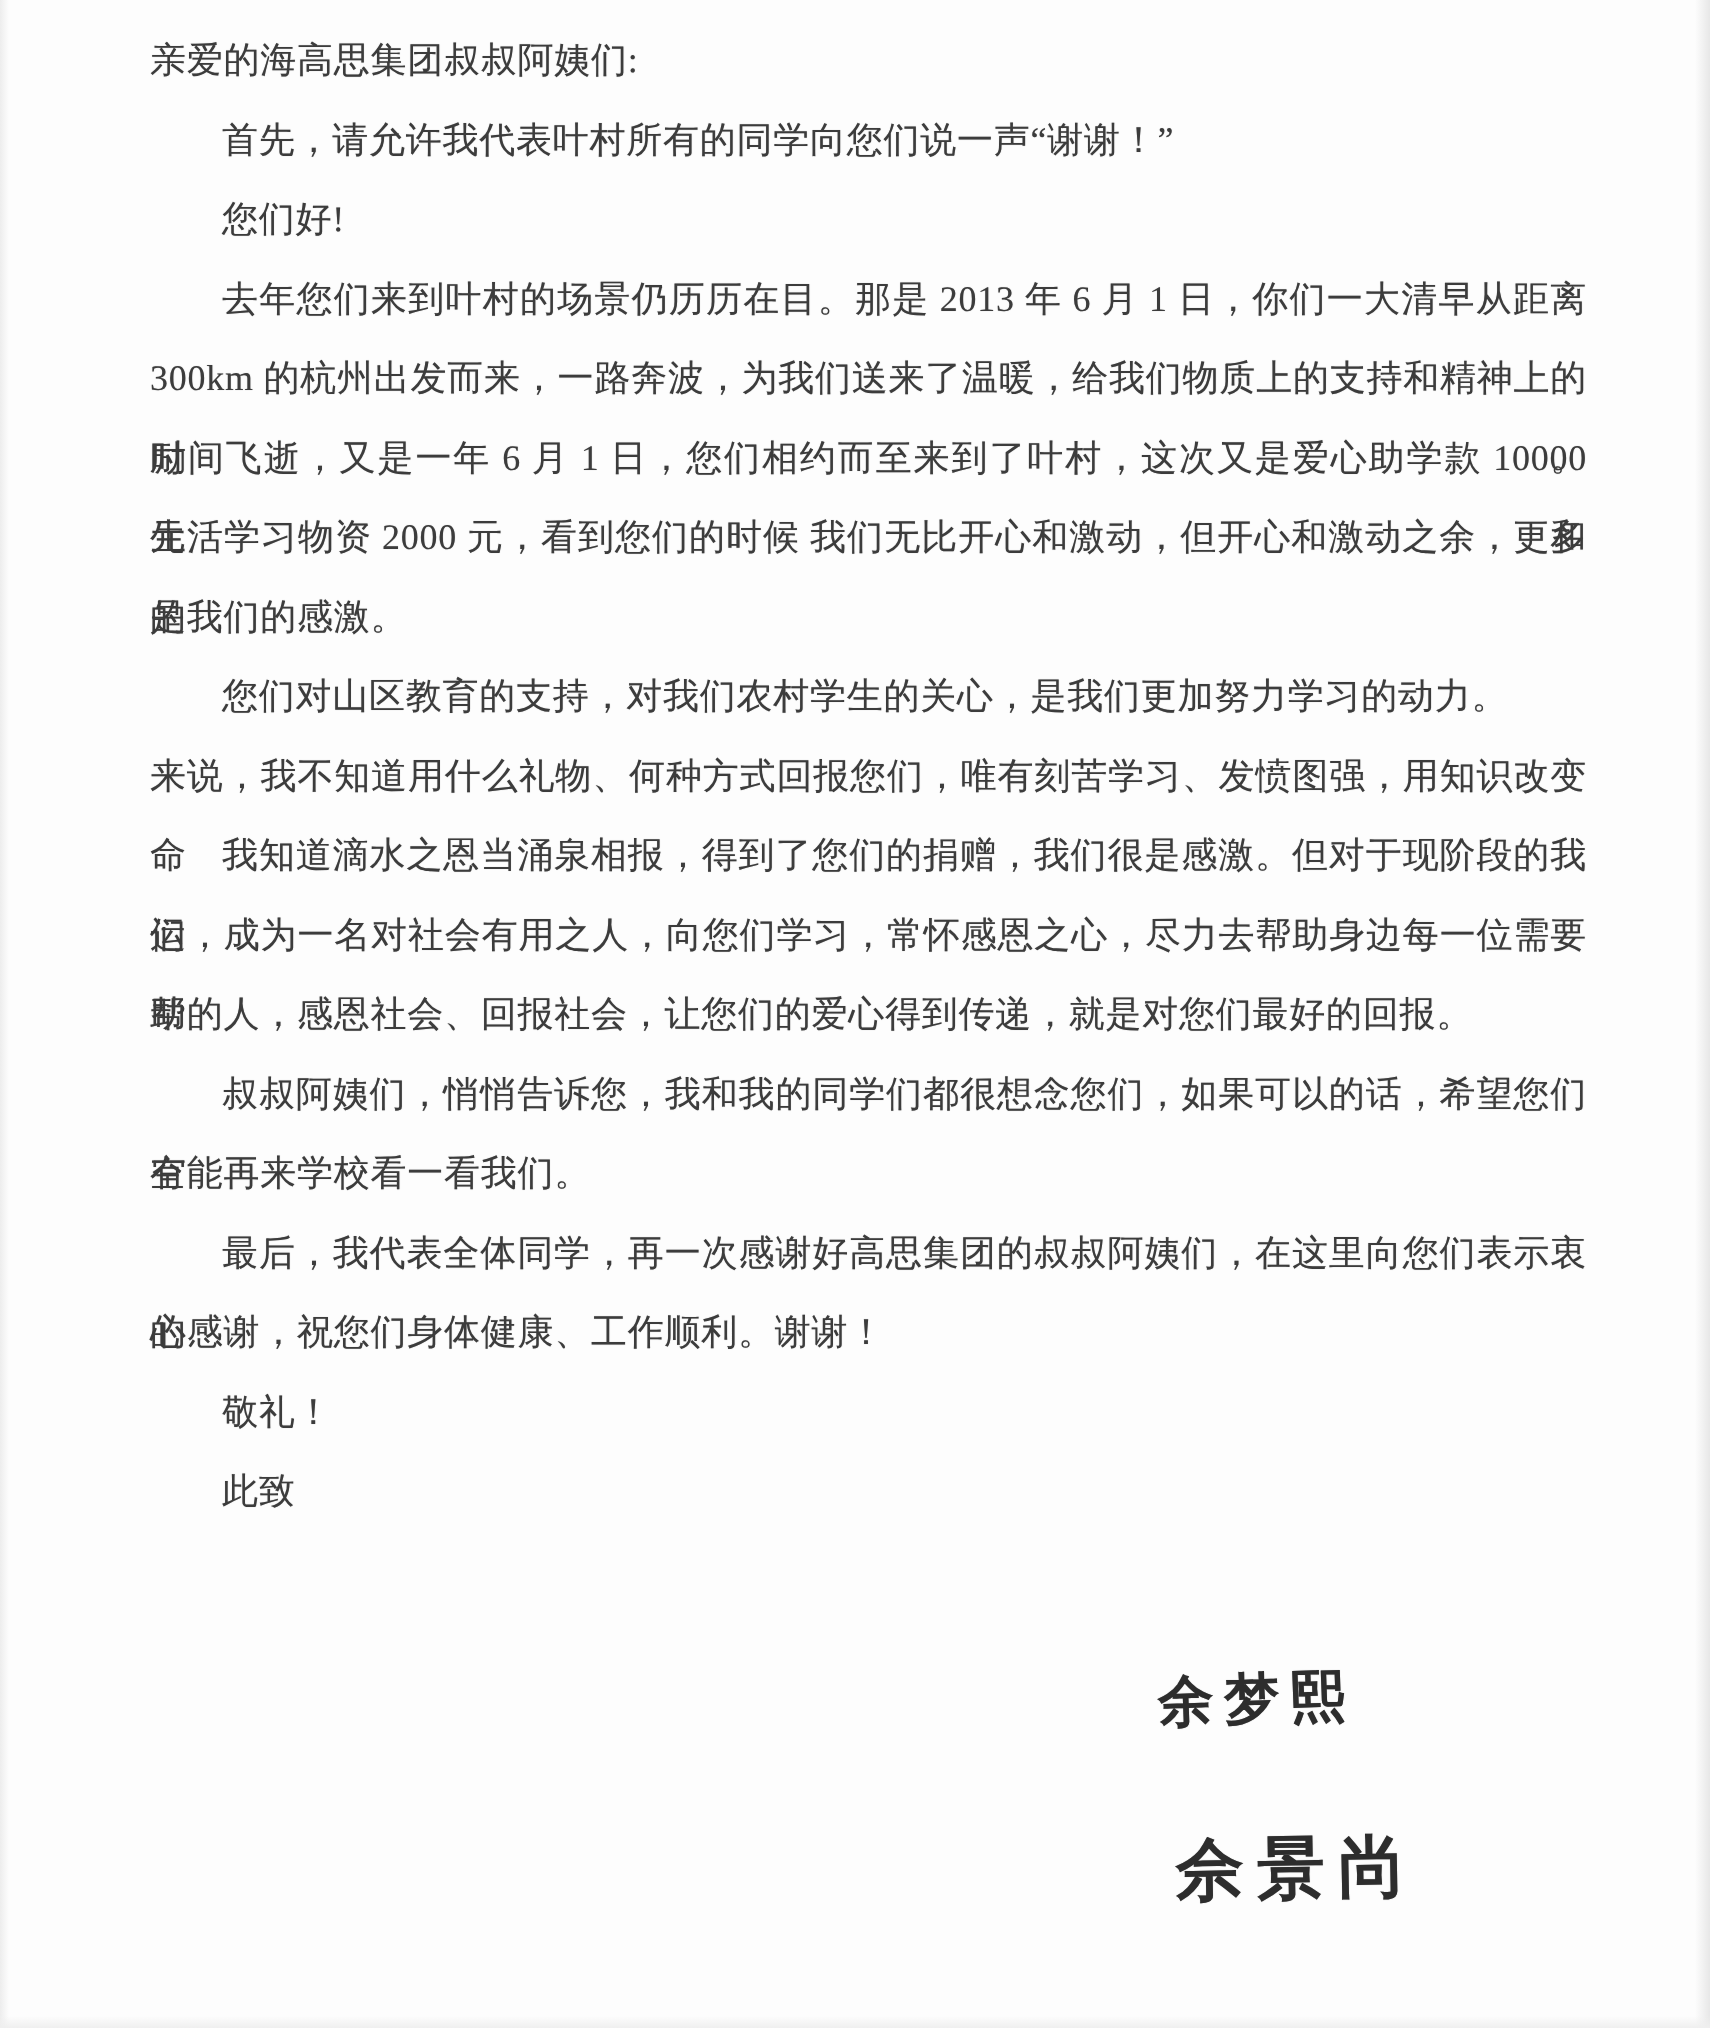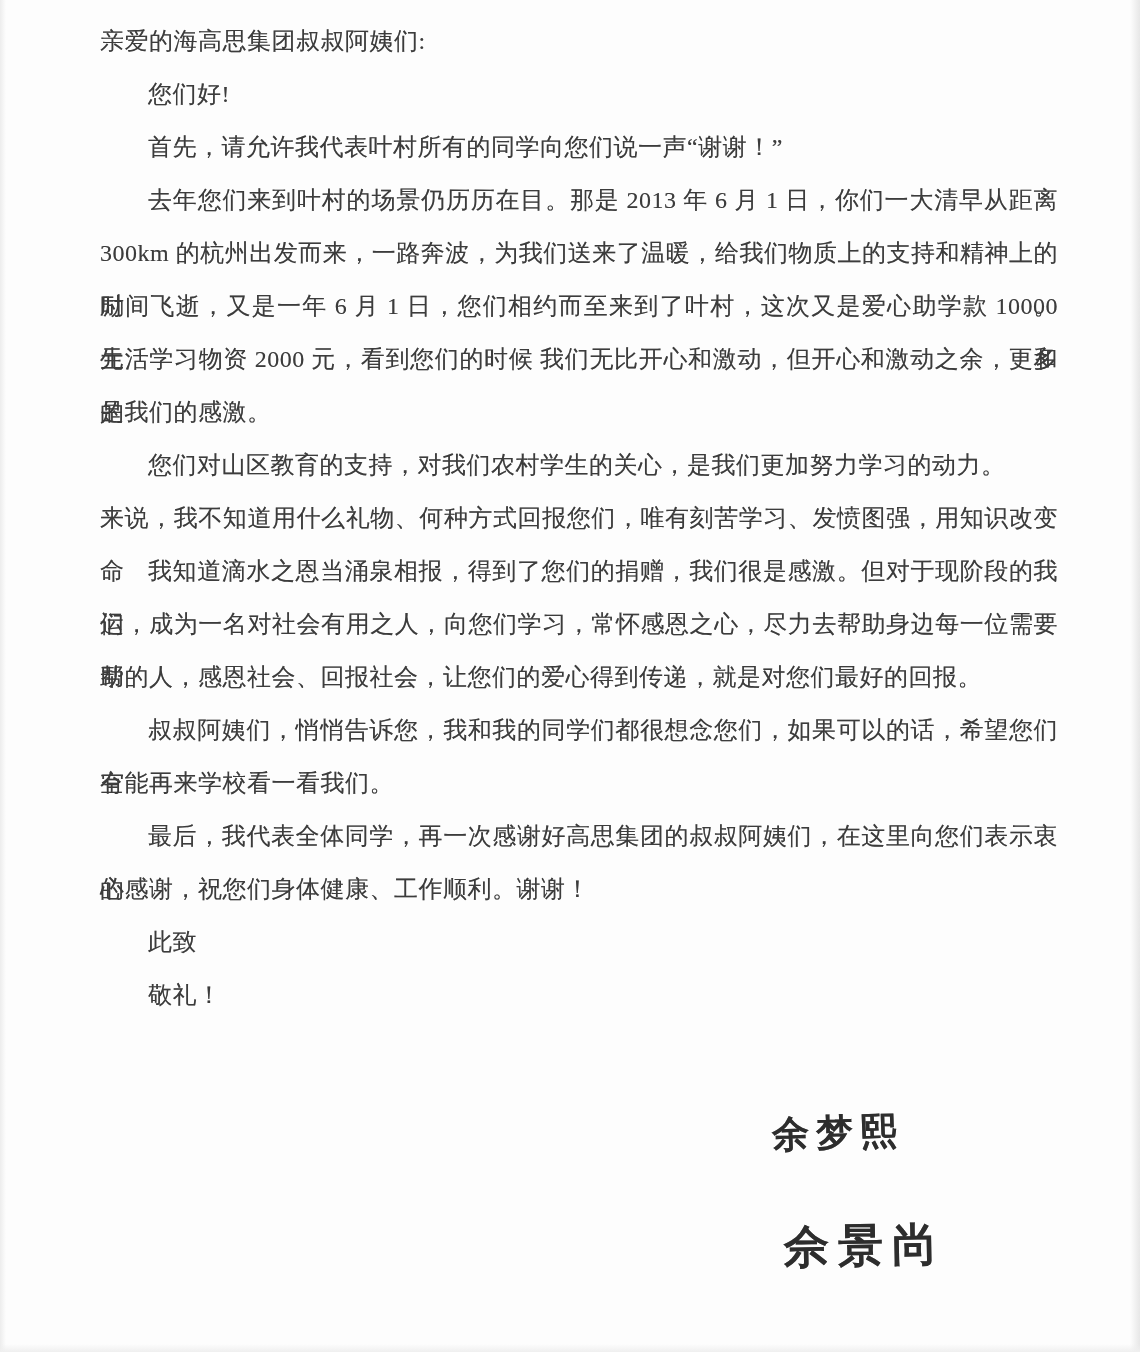--- a/index.html
+++ b/index.html
@@ -64,38 +64,38 @@
     left: 0; bottom: 0; width: 100%; height: 8px;
     background: linear-gradient(to top, #efefef, rgba(255,255,255,0));
   }
 </style>
 </head>
 <body>
 
 <div class="page">
   <div class="content">
     <div class="line">亲爱的海高思集团叔叔阿姨们:</div>
+    <div class="line indent">首先，请允许我代表叶村所有的同学向您们说一声“谢谢！”</div>
     <div class="line indent">您们好!</div>
-    <div class="line indent">首先，请允许我代表叶村所有的同学向您们说一声“谢谢！”</div>
     <div class="line indent fill">去年您们来到叶村的场景仍历历在目。那是 2013 年 6 月 1 日，你们一大清早从距离</div>
     <div class="line fill">300km 的杭州出发而来，一路奔波，为我们送来了温暖，给我们物质上的支持和精神上的励。</div>
     <div class="line fill">时间飞逝，又是一年 6 月 1 日，您们相约而至来到了叶村，这次又是爱心助学款 10000 元和</div>
     <div class="line fill">生活学习物资 2000 元，看到您们的时候 我们无比开心和激动，但开心和激动之余，更多的</div>
     <div class="line">是我们的感激。</div>
     <div class="line indent">您们对山区教育的支持，对我们农村学生的关心，是我们更加努力学习的动力。</div>
     <div class="line fill">来说，我不知道用什么礼物、何种方式回报您们，唯有刻苦学习、发愤图强，用知识改变命</div>
     <div class="line indent fill">我知道滴水之恩当涌泉相报，得到了您们的捐赠，我们很是感激。但对于现阶段的我们</div>
     <div class="line fill">运，成为一名对社会有用之人，向您们学习，常怀感恩之心，尽力去帮助身边每一位需要帮</div>
     <div class="line">助的人，感恩社会、回报社会，让您们的爱心得到传递，就是对您们最好的回报。</div>
     <div class="line indent fill">叔叔阿姨们，悄悄告诉您，我和我的同学们都很想念您们，如果可以的话，希望您们有</div>
     <div class="line">空能再来学校看一看我们。</div>
     <div class="line indent fill">最后，我代表全体同学，再一次感谢好高思集团的叔叔阿姨们，在这里向您们表示衷心</div>
     <div class="line">的感谢，祝您们身体健康、工作顺利。谢谢！</div>
+    <div class="line indent">敬礼！</div>
     <div class="line indent">此致</div>
-    <div class="line indent">敬礼！</div>
   </div>
 
   <div class="signature sig1">余梦熙</div>
   <div class="signature sig2">佘景尚</div>
 
   <div class="edge edge-left"></div>
   <div class="edge edge-right"></div>
   <div class="edge edge-bottom"></div>
 </div>
 

